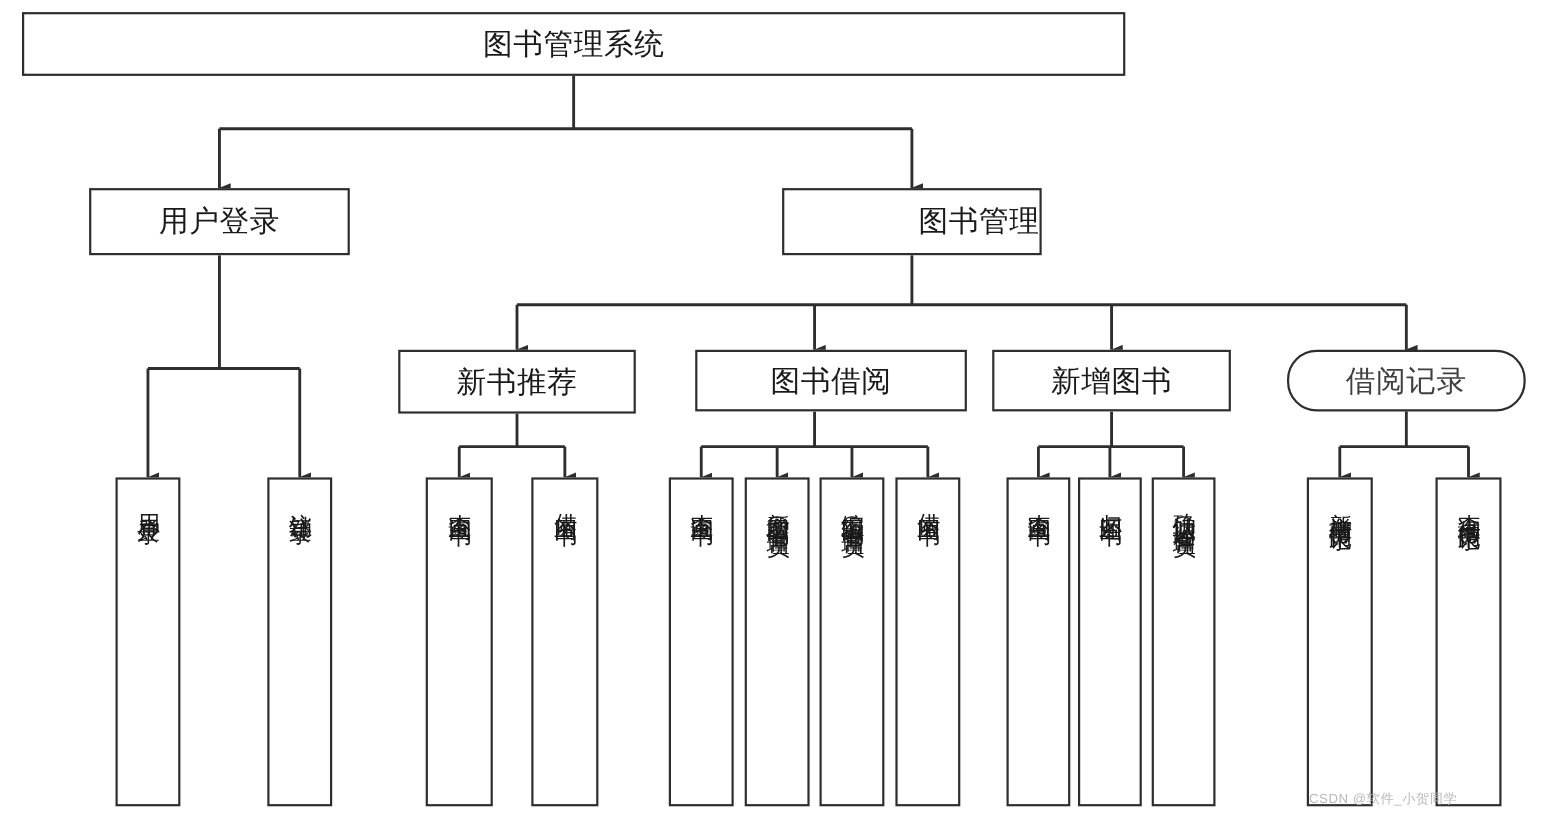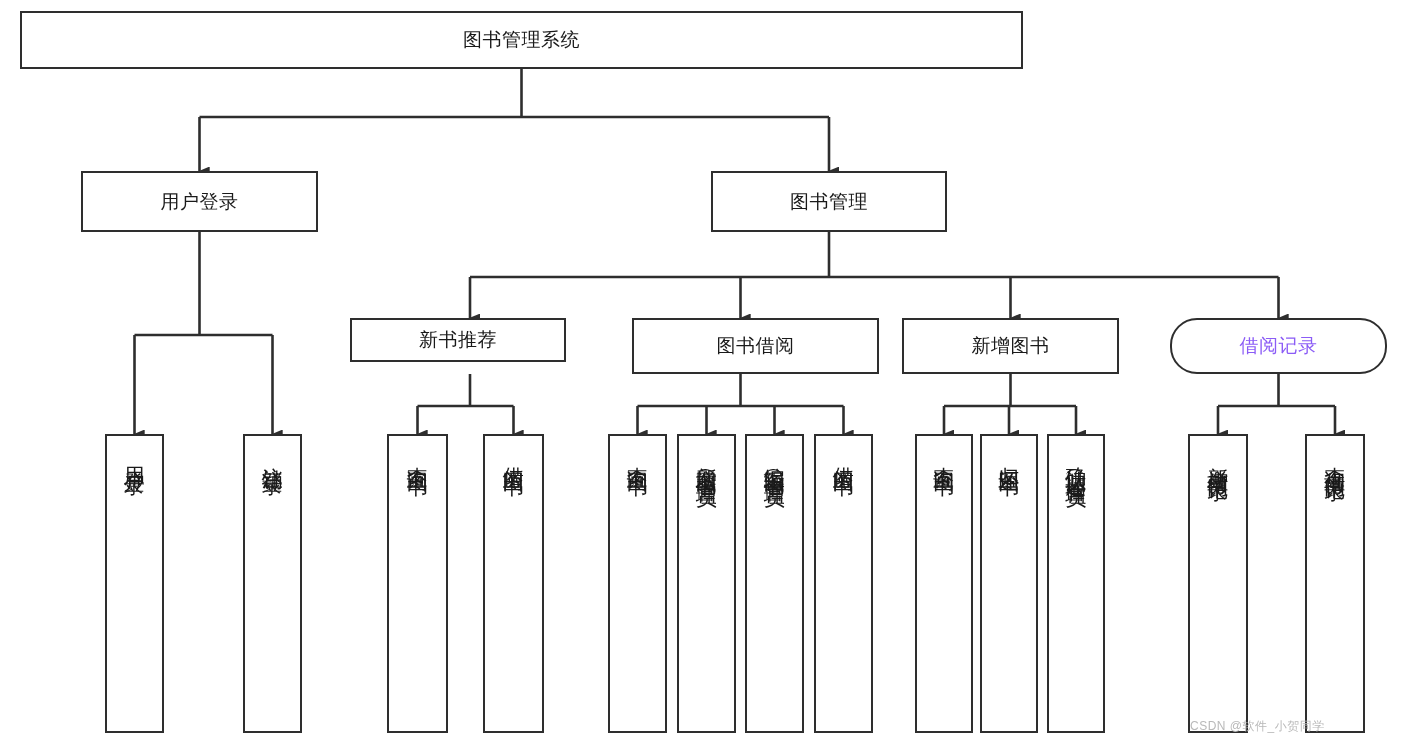--- a/index.html
+++ b/index.html
@@ -35,21 +35,21 @@
     justify-content: center;
     text-align: center;
     color: #1a1a1a;
   }
   .node .label {
     display: block;
     line-height: 1.12;
     letter-spacing: 0.5px;
   }
   .node.horiz .label {
-    font-size: 19px;
+    font-size: 27px;
   }
   .node.vert {
     padding-top: 14px;
     align-items: flex-start;
   }
   .node.vert .label {
     writing-mode: vertical-rl;
     text-orientation: upright;
     font-size: 21px;
     letter-spacing: 3px;
@@ -110,33 +110,33 @@
       </g>
   </svg>
 
   <div id="node-layer">
       <div class="node horiz" style="left: 20px; top: 11px; width: 1003px; height: 58px; background: rgb(255, 255, 255); border-color: rgb(46, 46, 46); color: rgb(26, 26, 26);">
         <span class="label">图书管理系统</span>
       </div>
       <div class="node horiz" style="left: 81px; top: 171px; width: 237px; height: 61px; background: rgb(255, 255, 255); border-color: rgb(46, 46, 46); color: rgb(26, 26, 26);">
         <span class="label">用户登录</span>
       </div>
-      <div class="node horiz" style="left: 711px; top: 171px; width: 236px; height: 61px; background: rgb(255, 255, 255); border-color: rgb(46, 46, 46); color: rgb(26, 26, 26);">
+      <div class="node horiz" style="left: 711px; top: 171px; width: 236px; height: 61px; background: rgb(255, 255, 255); border-color: rgb(46, 46, 46); color: rgb(26, 26, 26); justify-content: flex-end;">
         <span class="label">图书管理</span>
       </div>
-      <div class="node horiz" style="left: 350px; top: 318px; width: 216px; height: 44px; background: rgb(255, 255, 255); border-color: rgb(46, 46, 46); color: rgb(26, 26, 26);">
+      <div class="node horiz" style="left: 362px; top: 318px; width: 216px; height: 58px; background: rgb(255, 255, 255); border-color: rgb(46, 46, 46); color: rgb(26, 26, 26);">
         <span class="label">新书推荐</span>
       </div>
       <div class="node horiz" style="left: 632px; top: 318px; width: 247px; height: 56px; background: rgb(255, 255, 255); border-color: rgb(46, 46, 46); color: rgb(26, 26, 26);">
         <span class="label">图书借阅</span>
       </div>
       <div class="node horiz" style="left: 902px; top: 318px; width: 217px; height: 56px; background: rgb(255, 255, 255); border-color: rgb(46, 46, 46); color: rgb(26, 26, 26);">
         <span class="label">新增图书</span>
       </div>
-      <div class="node horiz" style="left: 1170px; top: 318px; width: 217px; height: 56px; background: rgb(255, 255, 255); border-color: rgb(46, 46, 46); color: #8b5cf6; border-radius: 27px;">
+      <div class="node horiz" style="left: 1170px; top: 318px; width: 217px; height: 56px; background: rgb(255, 255, 255); border-color: rgb(46, 46, 46); color: #404040; border-radius: 27px;">
         <span class="label">借阅记录</span>
       </div>
       <div class="node vert" style="left: 105px; top: 434px; width: 59px; height: 299px; background: rgb(255, 255, 255); border-color: rgb(46, 46, 46); color: rgb(26, 26, 26);">
         <span class="label">用户登录</span>
       </div>
       <div class="node vert" style="left: 243px; top: 434px; width: 59px; height: 299px; background: rgb(255, 255, 255); border-color: rgb(46, 46, 46); color: rgb(26, 26, 26);">
         <span class="label">注销登录</span>
       </div>
       <div class="node vert" style="left: 387px; top: 434px; width: 61px; height: 299px; background: rgb(255, 255, 255); border-color: rgb(46, 46, 46); color: rgb(26, 26, 26);">
         <span class="label">查询图书</span>

